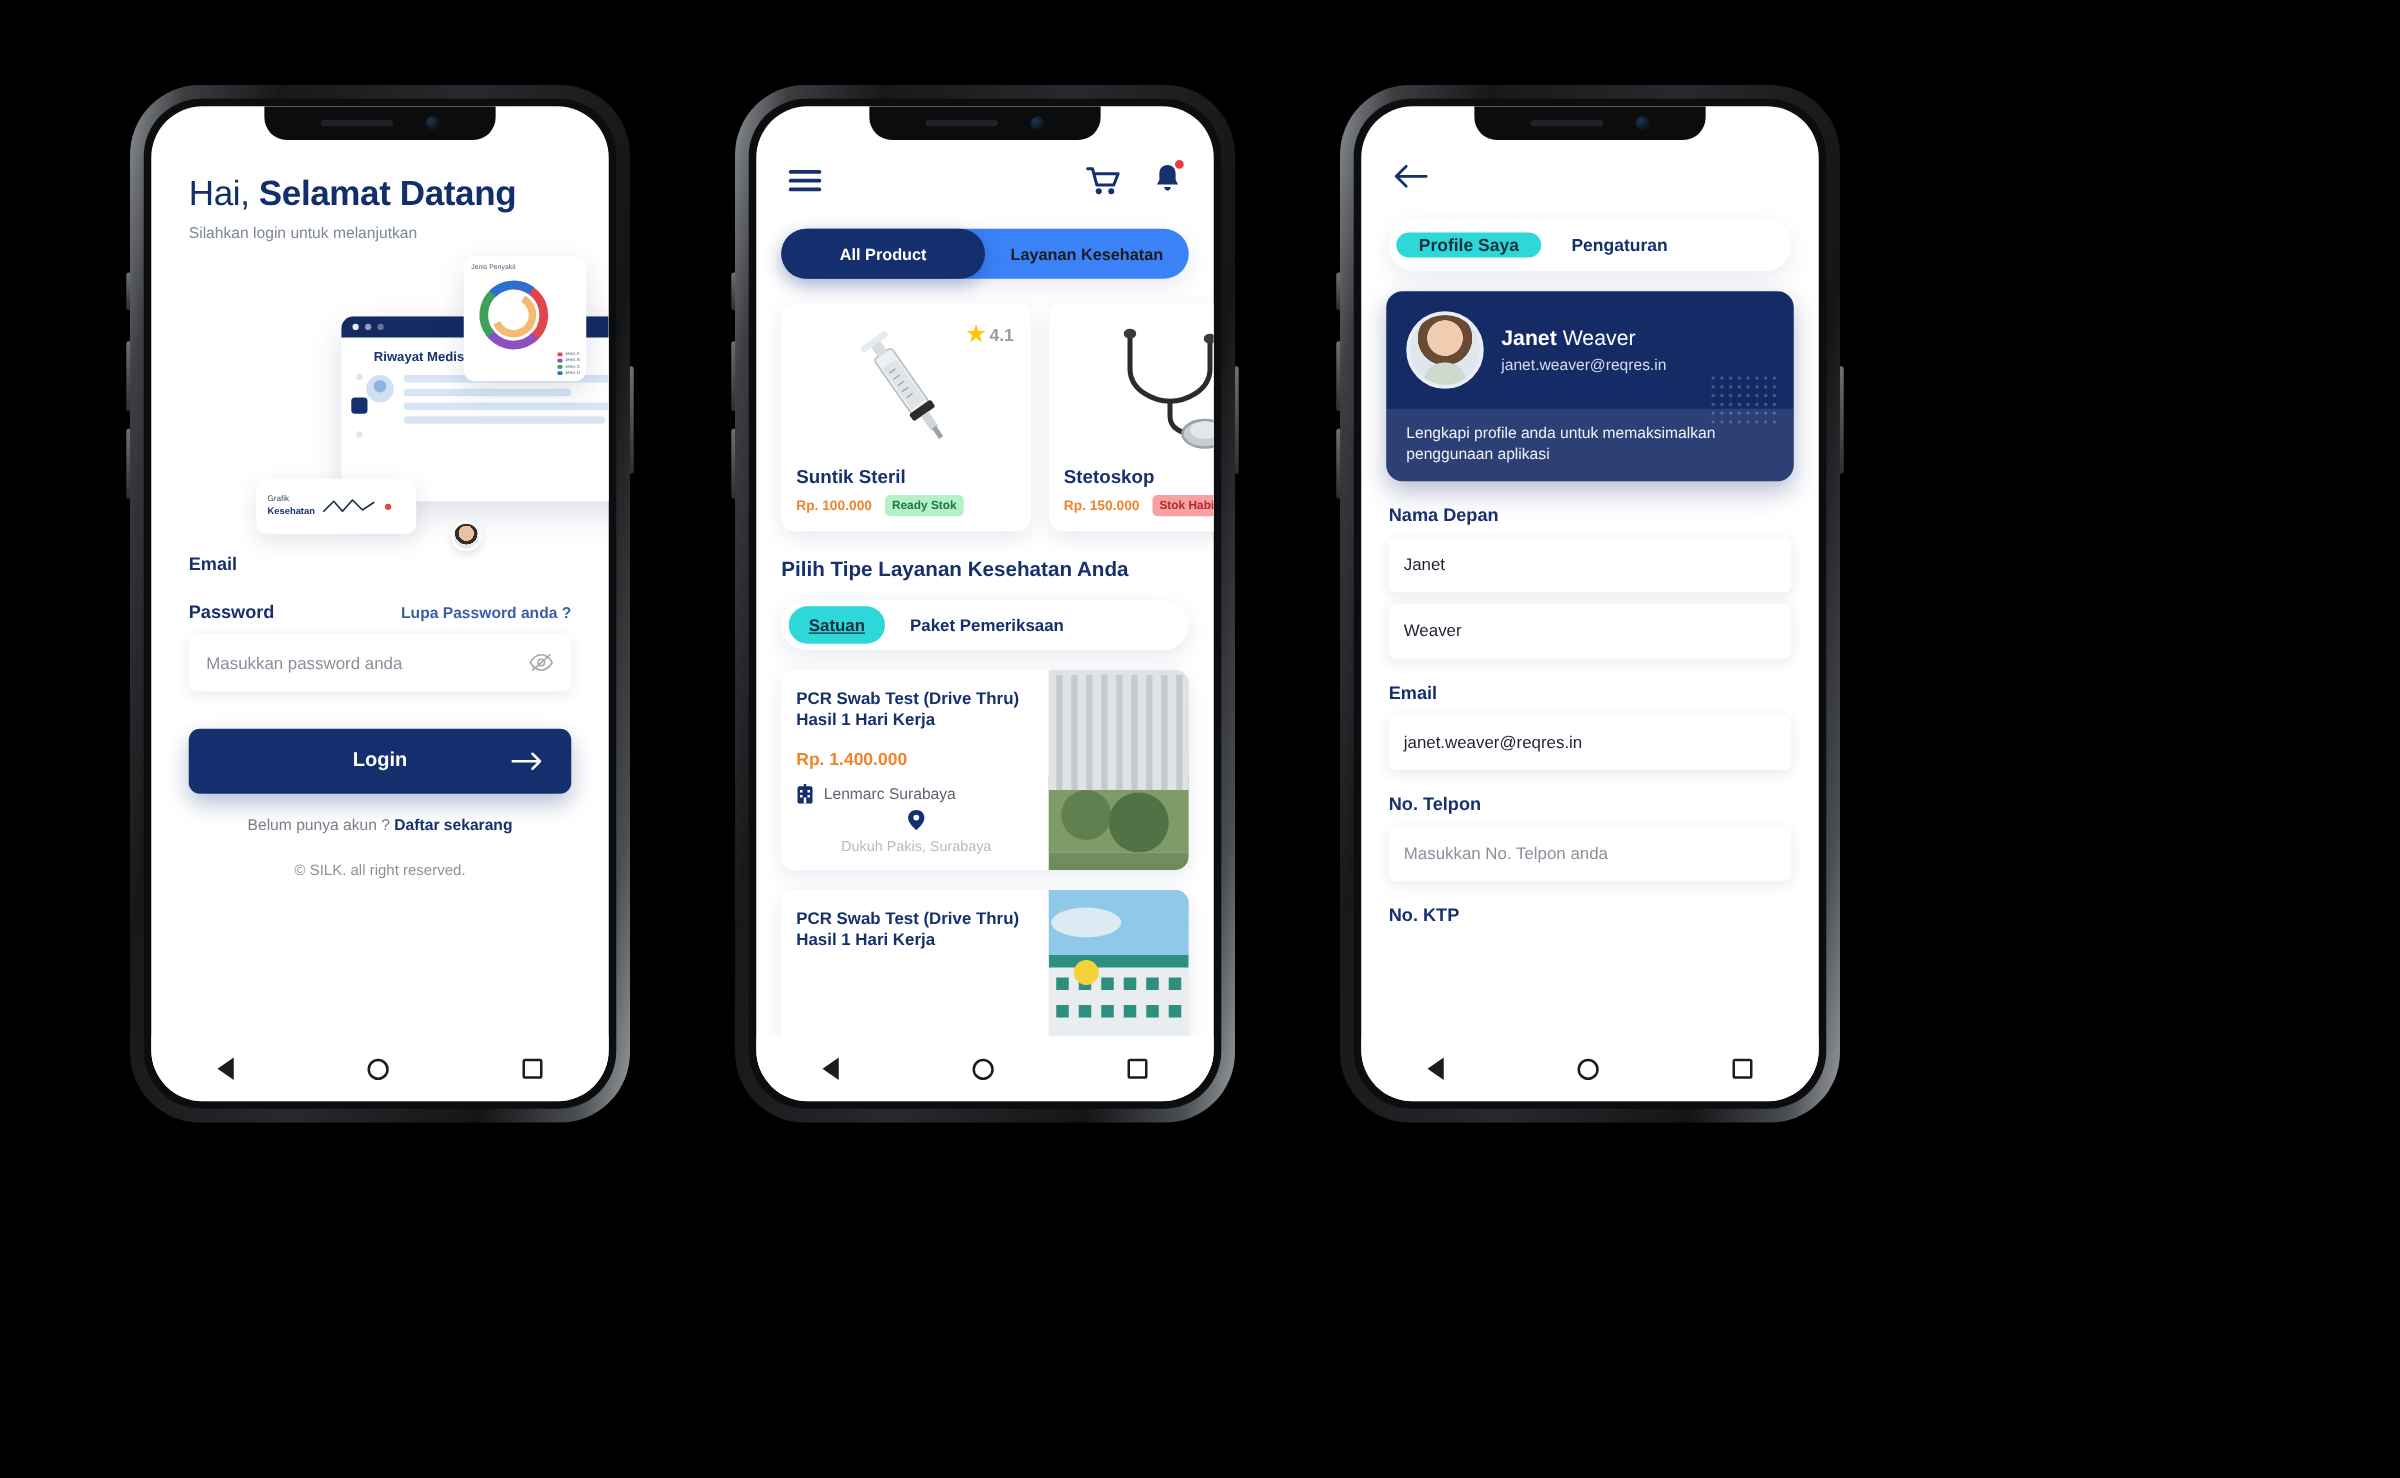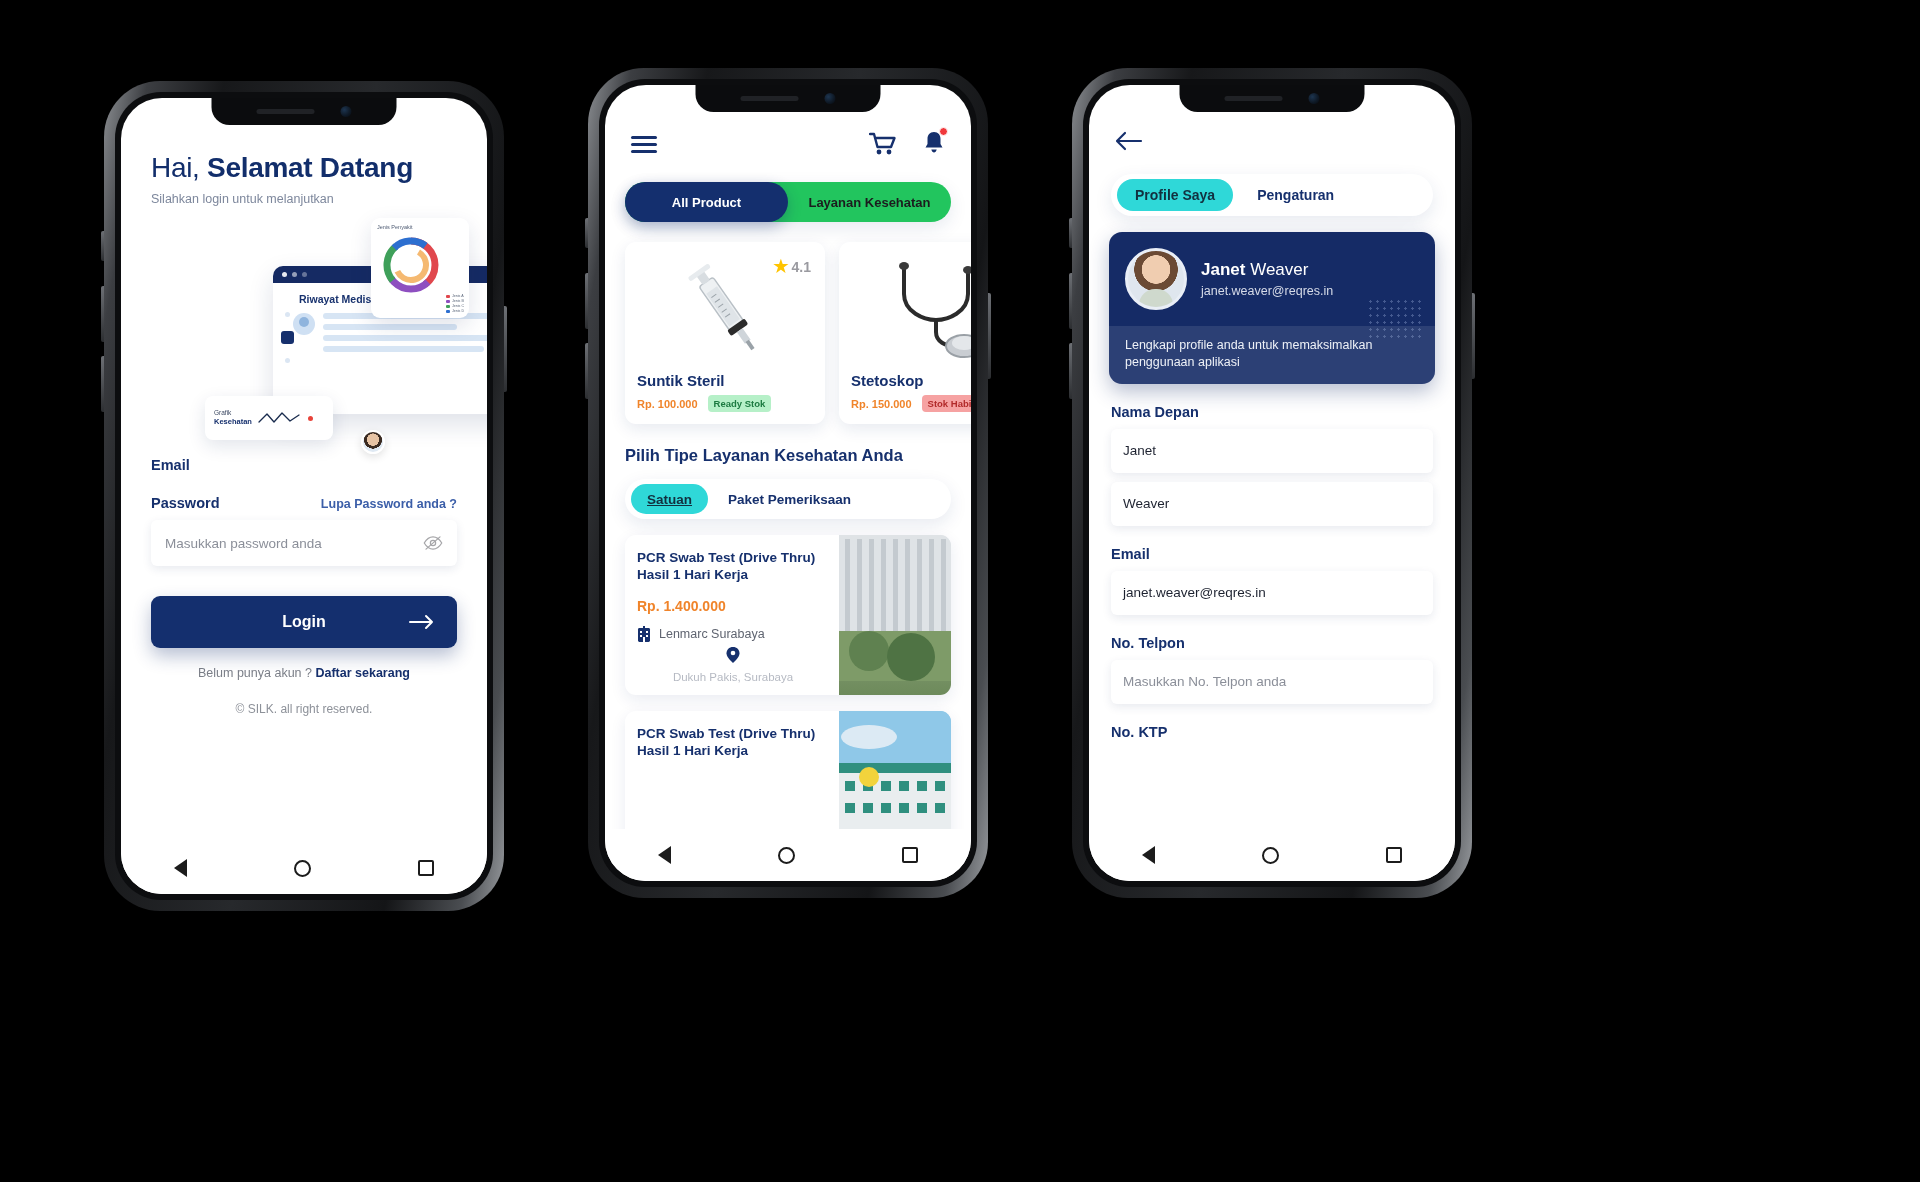--- a/index.html
+++ b/index.html
@@ -64,21 +64,21 @@
     display: flex; align-items: center; justify-content: space-around;
     z-index: 20;
   }
   .nav-back { width:0;height:0;border-top:9px solid transparent;border-bottom:9px solid transparent;border-right:13px solid #1c1c1c; }
   .nav-home { width:17px;height:17px;border:2px solid #1c1c1c;border-radius:50%; }
   .nav-rec  { width:16px;height:16px;border:2px solid #1c1c1c;border-radius:2px; }
 
   .content { position: absolute; inset: 0 0 52px 0; overflow: hidden; }
 
   
-  #phone1 { left: 104px; top: 81px; }
+  #phone1 { left: 104px; top: 68px; }
   .login-wrap { padding: 54px 30px 0 30px; }
   .login-title { font-size: 28px; color: #122e6b; letter-spacing: -0.3px; font-weight: 400; white-space: nowrap; }
   .login-title b { font-weight: 700; }
   .login-sub { margin-top: 8px; font-size: 12.5px; color: #7d879c; white-space: nowrap; }
 
   .hero { position: relative; height: 205px; margin: 12px 0 0 0; }
   .hero-browser {
     position:absolute; left: 122px; top: 48px; width: 330px; height: 148px;
     background:#fff; border-radius: 10px; box-shadow: 0 10px 26px rgba(20,40,90,.14);
     overflow:hidden;
@@ -147,21 +147,21 @@
   .login-foot b{color:#16306d;font-weight:700;}
   .login-copy{margin-top:22px;text-align:center;font-size:12px;color:#8d9199;}
 
   
   #phone2 { left: 588px; top: 68px; }
   .p2-head { display:flex;align-items:center;justify-content:space-between;padding: 45px 26px 0 26px; }
   .burger { width:26px; display:flex;flex-direction:column;gap:4px; }
   .burger i { display:block;height:3px;border-radius:2px;background:#16306d; }
   .p2-icons{display:flex;align-items:center;gap:26px;}
   .badge-dot{position:absolute;right:-3px;top:-3px;width:9px;height:9px;border-radius:50%;background:#f0383c;border:1.5px solid #fff;}
-  .seg-wrap{ margin: 24px 20px 0 20px; background:#22c55e; border-radius:26px; display:flex; padding:0;
+  .seg-wrap{ margin: 24px 20px 0 20px; background:#3b82f6; border-radius:26px; display:flex; padding:0;
      box-shadow:0 6px 18px rgba(22,48,109,.10); height:40px; align-items:center;}
   .seg { flex:1; height:40px; display:flex;align-items:center;justify-content:center;
      font-size:13px;font-weight:700;border-radius:26px;color:#1c1c1e;}
   .seg.active{background:#142f6e;color:#fff;box-shadow:0 5px 14px rgba(20,47,110,.3);}
   .prod-row{display:flex;gap:14px;padding: 20px 0 0 20px; }
   .prod-card{min-width:200px;background:#fff;border-radius:11px;box-shadow:0 5px 16px rgba(22,48,109,.10);padding:12px;position:relative;}
   .prod-img{height:112px;display:flex;align-items:center;justify-content:center;}
   .rating{position:absolute;right:14px;top:14px;display:flex;align-items:center;gap:3px;font-size:14px;color:#9a9aa0;font-weight:600;}
   .star{color:#ffc400;font-size:17px;}
   .prod-name{font-size:15px;font-weight:700;color:#16306d;margin-top:6px;}
@@ -185,21 +185,21 @@
   .svc-line.dim{color:#b6bac3;font-size:11.5px;margin-top:5px;flex-direction:column;}
   .svc-img{width:112px;background:#c9d2da;}
   .bldg1{background:linear-gradient(180deg,#dfe3e6 0%,#d3d8dc 52%,#8fa47c 53%,#6d8a5b 100%);}
   .bldg2{background:linear-gradient(180deg,#86c5e8 0%,#b9dcef 36%,#e9edef 37%,#cfd6da 100%);}
 
   
   #phone3 { left: 1072px; top: 68px; }
   .p3-head{padding:45px 0 0 26px;}
   .p3-tabs{margin:18px 22px 0 22px;background:#fff;border-radius:26px;box-shadow:0 6px 18px rgba(22,48,109,.10);
      height:42px;display:flex;align-items:center;padding:0 6px;gap:6px;}
-  .p3-tabs .s{height:32px;padding:0 18px;display:flex;align-items:center;justify-content:center;
+  .p3-tabs .s{height:20px;padding:0 18px;display:flex;align-items:center;justify-content:center;
      font-size:14px;font-weight:700;border-radius:20px;color:#16306d;}
   .p3-tabs .s.active{background:#2fd8d8;color:#12303f;}
   .prof-card{margin:16px 20px 0 20px;background:#152b66;border-radius:13px;overflow:hidden;position:relative;
      box-shadow:0 8px 20px rgba(20,43,102,.3);}
   .prof-top{display:flex;align-items:center;gap:14px;padding:16px 16px 16px 16px;}
   .prof-ava{width:62px;height:62px;border-radius:50%;flex:none;border:3px solid #e9eef6;
      background:radial-gradient(circle at 50% 33%, #f0cdb0 0 30%, #6b4a34 31% 46%, #dfe6ee 47%),
                 linear-gradient(180deg,#7d5a3f,#3f2a1c);
      background-blend-mode:normal;overflow:hidden;position:relative;}
   .prof-ava::after{content:"";position:absolute;left:50%;bottom:-4px;transform:translateX(-50%);

